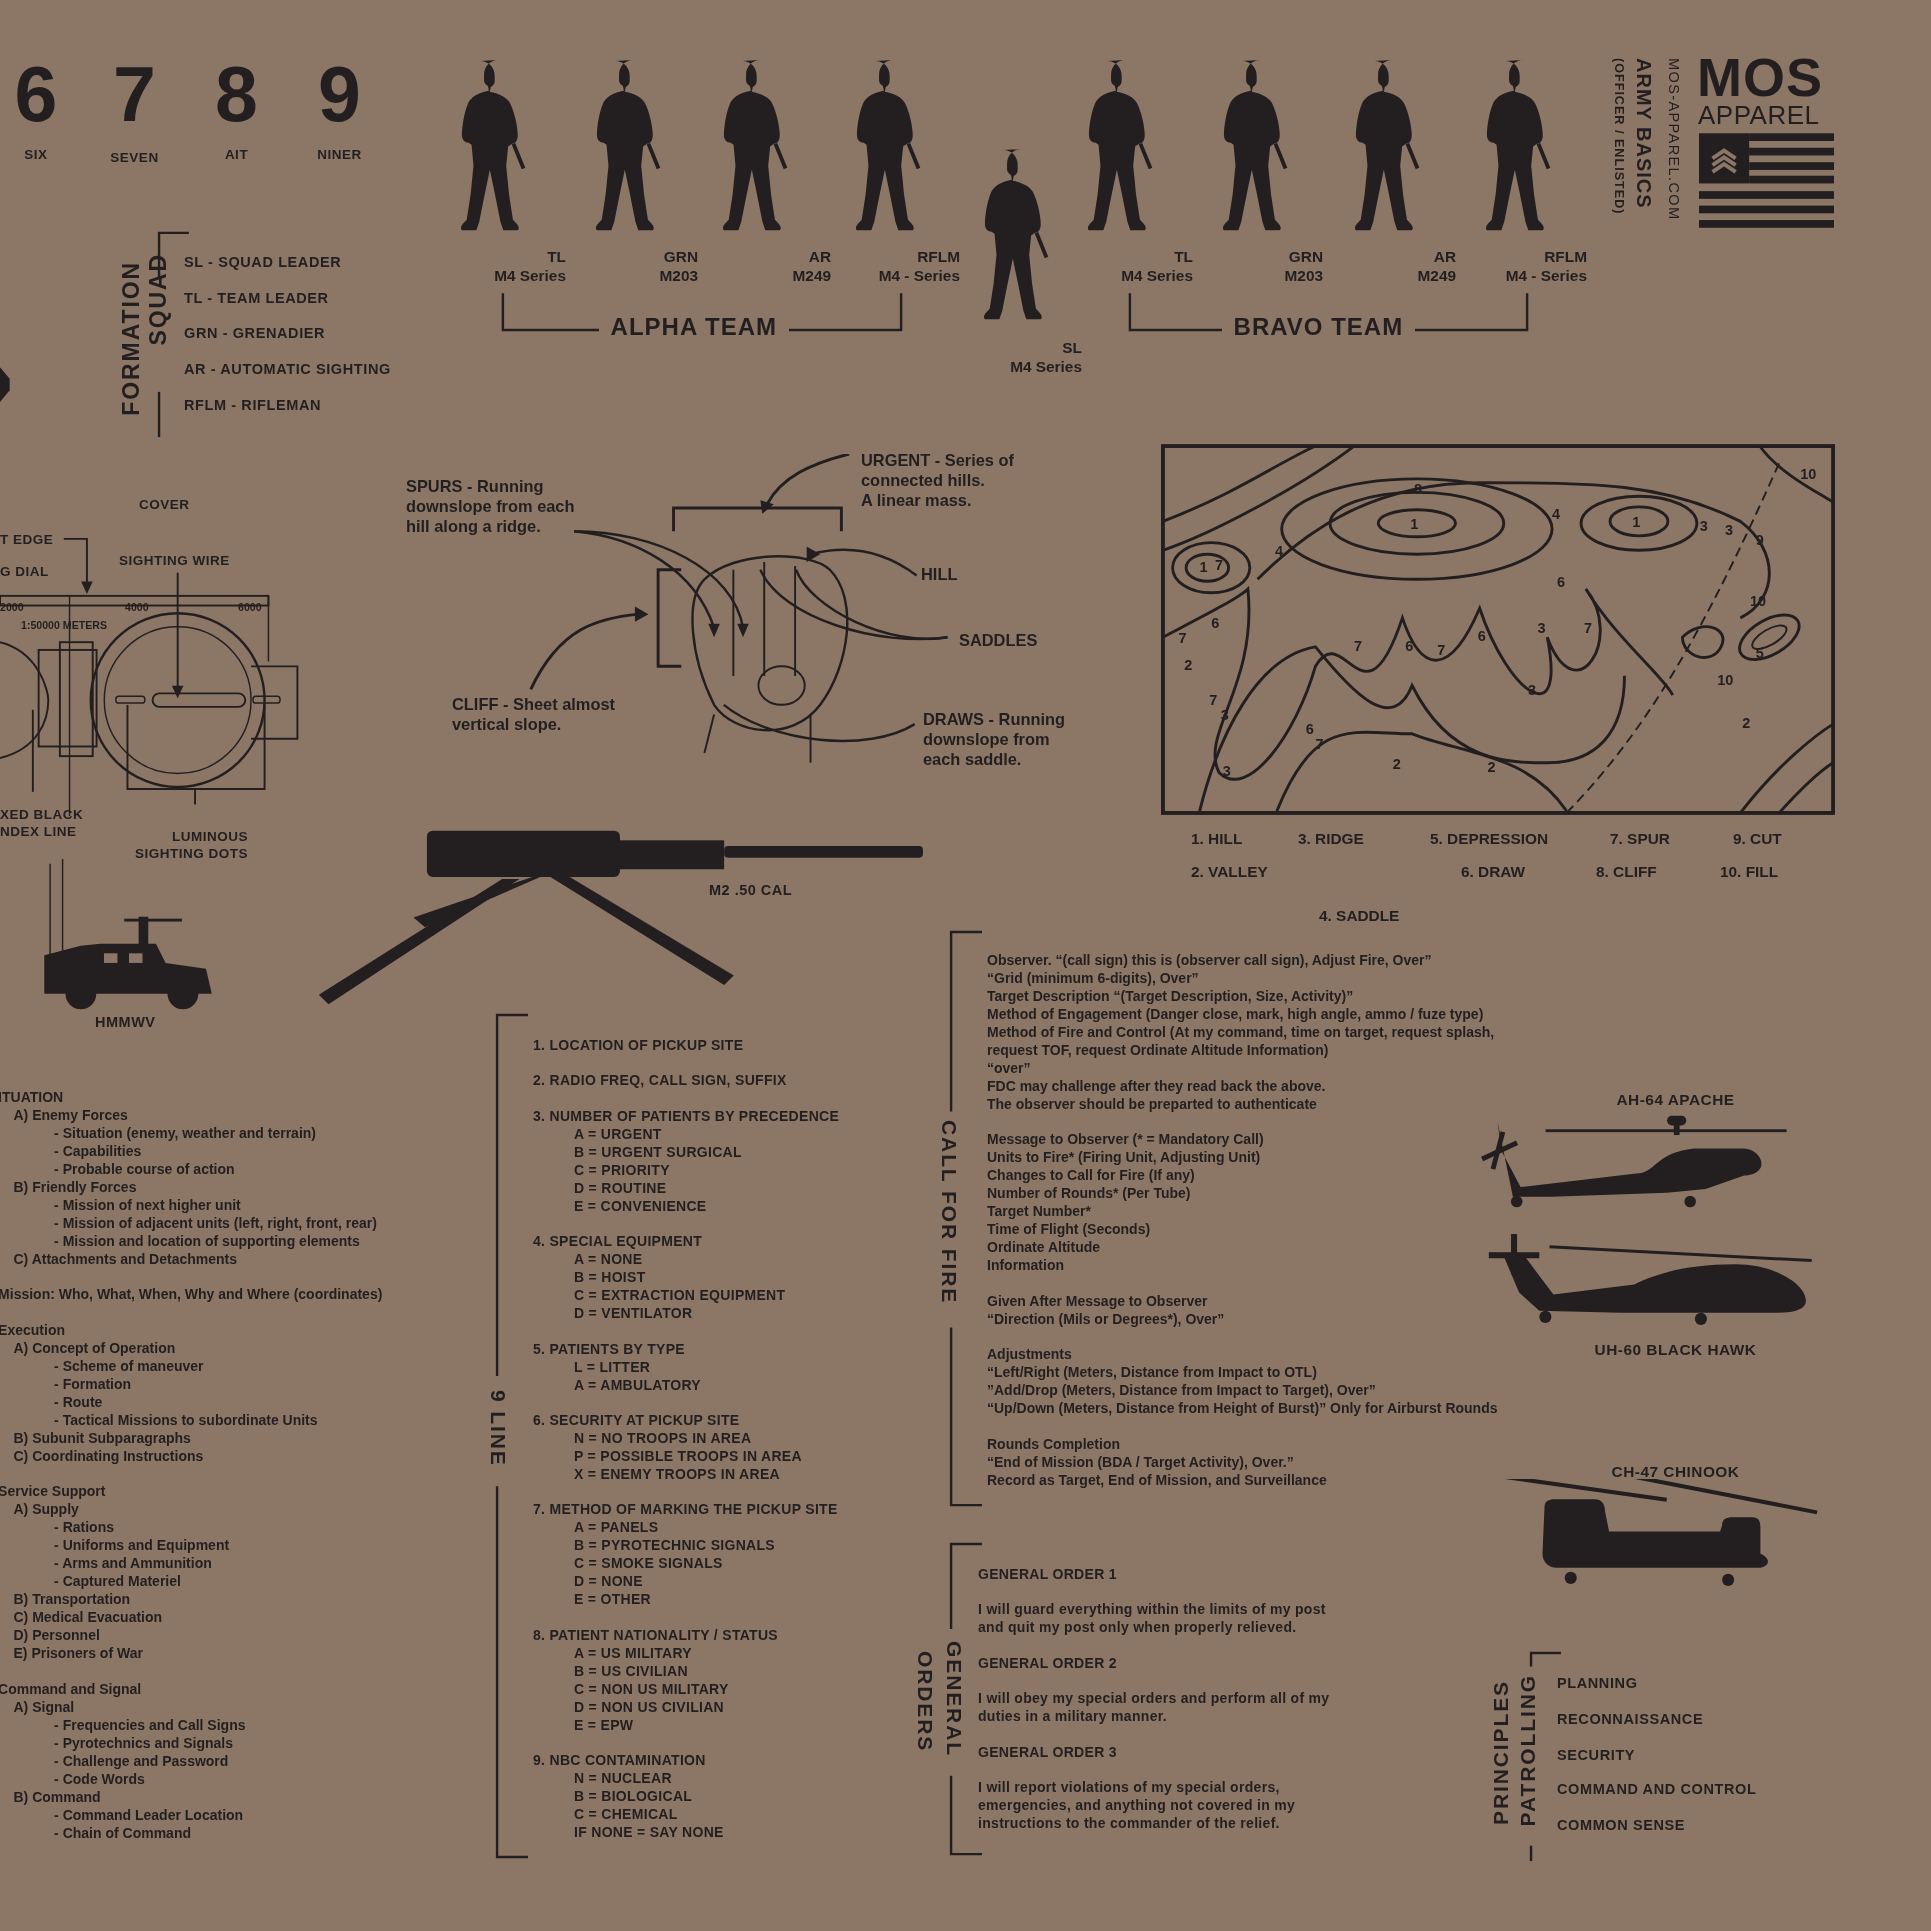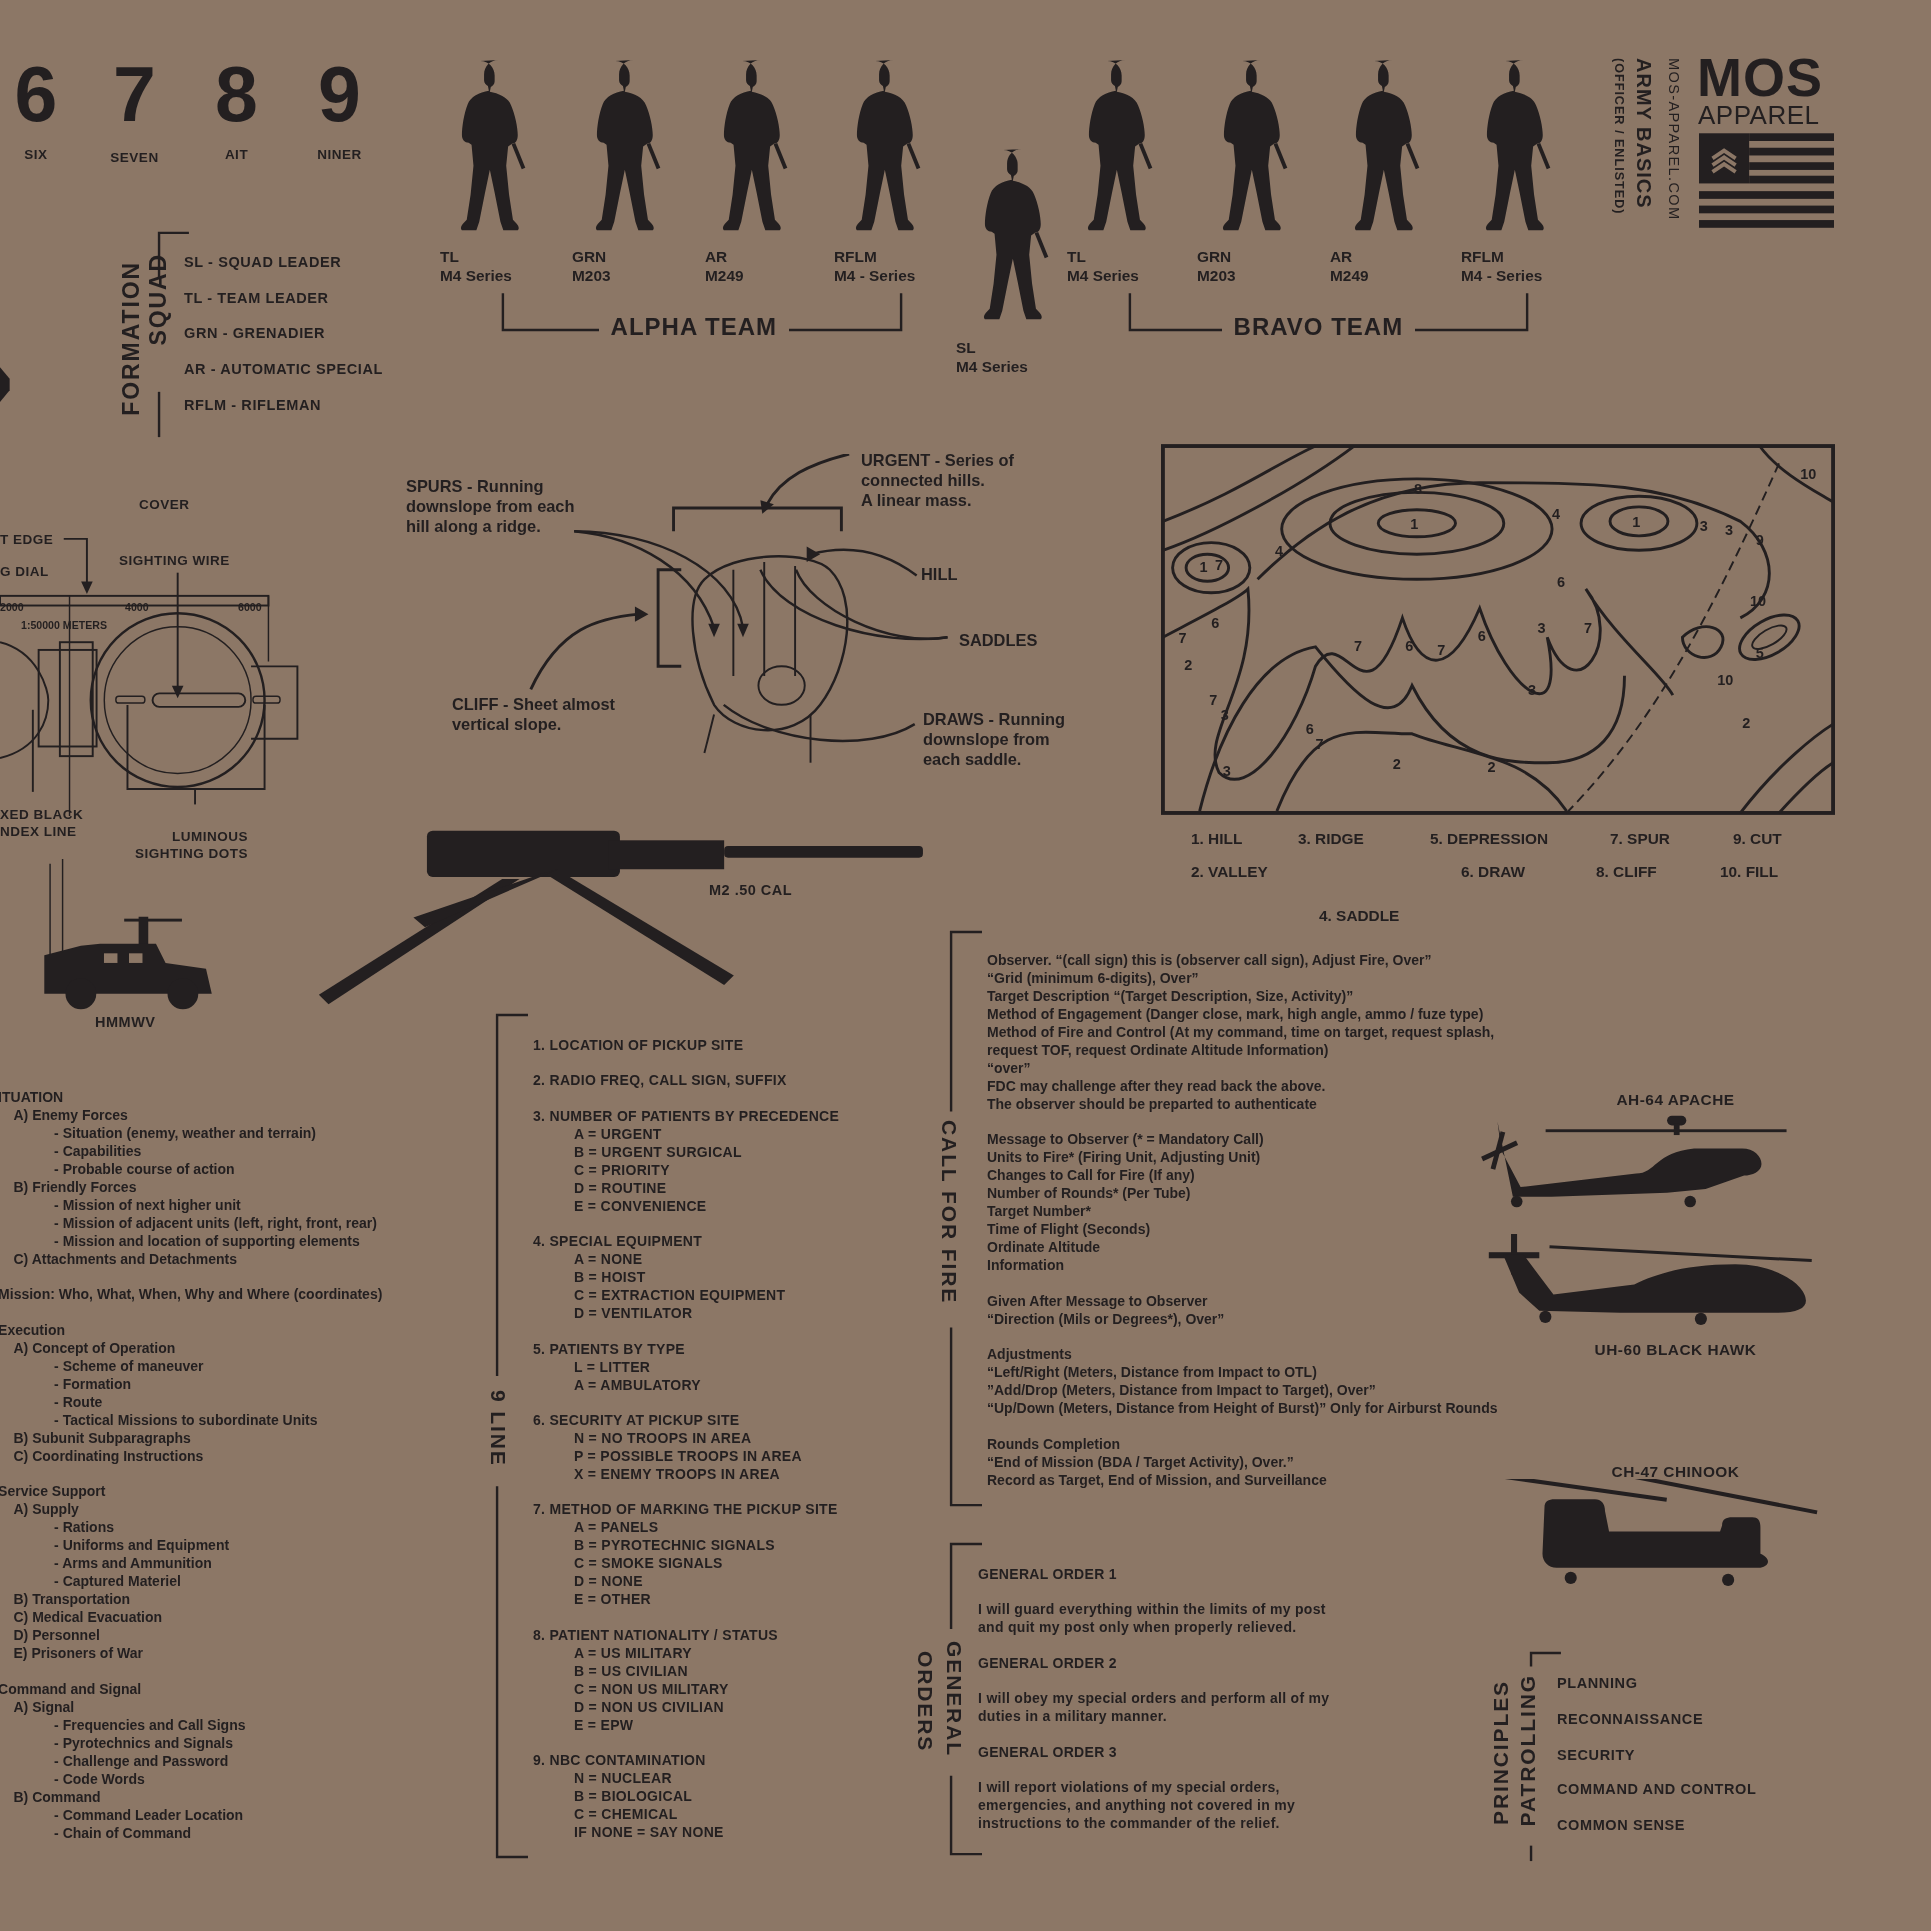--- a/index.html
+++ b/index.html
@@ -4,21 +4,21 @@
 <style>
   html,body{margin:0;padding:0;}
   body{width:1931px;height:1931px;background:#8c7766;position:relative;overflow:hidden;
        font-family:"Liberation Sans","DejaVu Sans",sans-serif;color:#231f20;}
   .abs{position:absolute;}
   .ink{fill:#231f20;}
   .stroke{stroke:#231f20;fill:none;}
   .digit{font-size:77px;font-weight:bold;text-align:center;width:87px;line-height:77px;}
   .digit-word{font-size:13.5px;font-weight:bold;text-align:center;width:87px;letter-spacing:0.5px;}
   .vert{writing-mode:vertical-rl;font-weight:bold;letter-spacing:1.9px;}
-  .soldier-label{font-size:15.4px;font-weight:bold;text-align:left;width:126px;line-height:19.3px;}
+  .soldier-label{font-size:15.4px;font-weight:bold;text-align:right;width:126px;line-height:19.3px;}
   .team-title{font-size:24px;font-weight:bold;letter-spacing:1px;background:#8c7766;padding:0 11.6px;}
   .sq-item{font-size:14.5px;font-weight:bold;letter-spacing:0.6px;}
   .lbl{font-size:13.5px;font-weight:bold;letter-spacing:0.5px;}
   .terrain-lbl{font-size:16.4px;font-weight:bold;line-height:20px;}
   .legend{font-size:15.4px;font-weight:bold;}
   .list{font-size:14px;font-weight:bold;line-height:18px;}
   .list .i1{padding-left:15.4px;}
   .list .i2{padding-left:56px;}
   .nl{font-size:14px;font-weight:bold;line-height:18px;letter-spacing:0.3px;}
   .nl .sub{padding-left:41px;}
@@ -91,21 +91,21 @@
 <div>
   <div class="abs vert" style="left:145px;top:253px;font-size:23px;transform:rotate(180deg);writing-mode:vertical-lr;">SQUAD</div>
   <div class="abs vert" style="left:118px;top:261px;font-size:23px;transform:rotate(180deg);writing-mode:vertical-lr;">FORMATION</div>
   <svg class="abs" style="left:154px;top:230px" width="39" height="210" viewBox="0 0 40 218">
     <polyline class="stroke" stroke-width="2.5" points="36,3 5,3 5,50"></polyline>
     <polyline class="stroke" stroke-width="2.5" points="5,168 5,215"></polyline>
   </svg>
   <div class="abs sq-item" style="left:184px;top:254px">SL - SQUAD LEADER</div>
   <div class="abs sq-item" style="left:184px;top:290px">TL - TEAM LEADER</div>
   <div class="abs sq-item" style="left:184px;top:325px">GRN - GRENADIER</div>
-  <div class="abs sq-item" style="left:184px;top:361px">AR - AUTOMATIC SPECIAL</div>
+  <div class="abs sq-item" style="left:184px;top:361px">AR - AUTOMATIC SIGHTING</div>
   <div class="abs sq-item" style="left:184px;top:397px">RFLM - RIFLEMAN</div>
 </div>
 
 <div>
   <svg class="abs" style="left:460px;top:58px" width="77" height="183" viewBox="0 0 80 190">
       <use href="#soldier"></use>
     </svg>
   <svg class="abs" style="left:595px;top:58px" width="77" height="183" viewBox="0 0 80 190">
       <use href="#soldier"></use>
     </svg>

